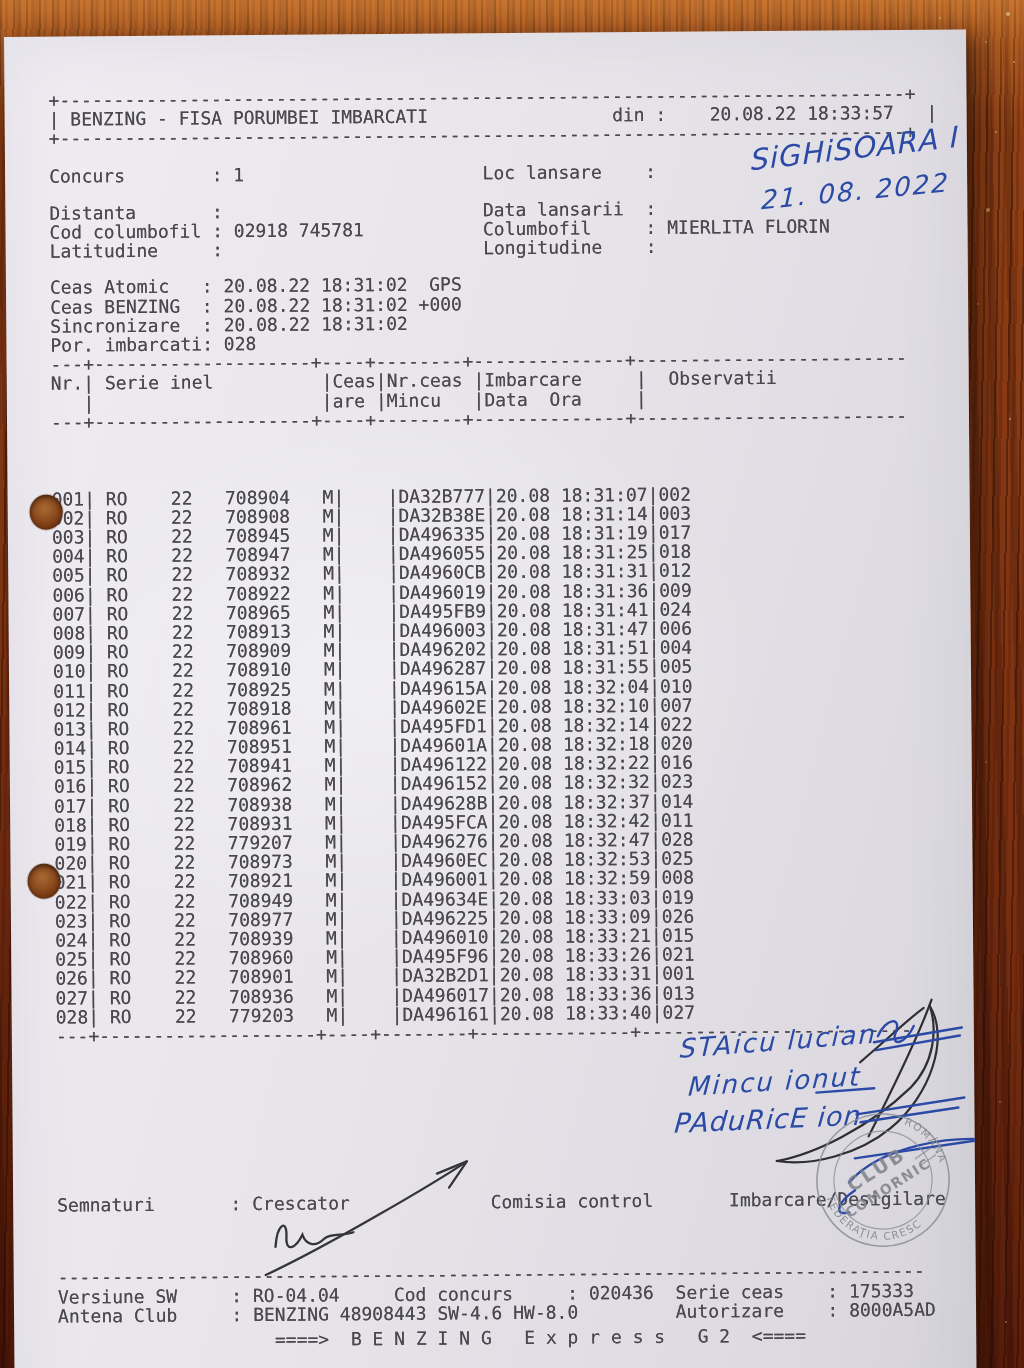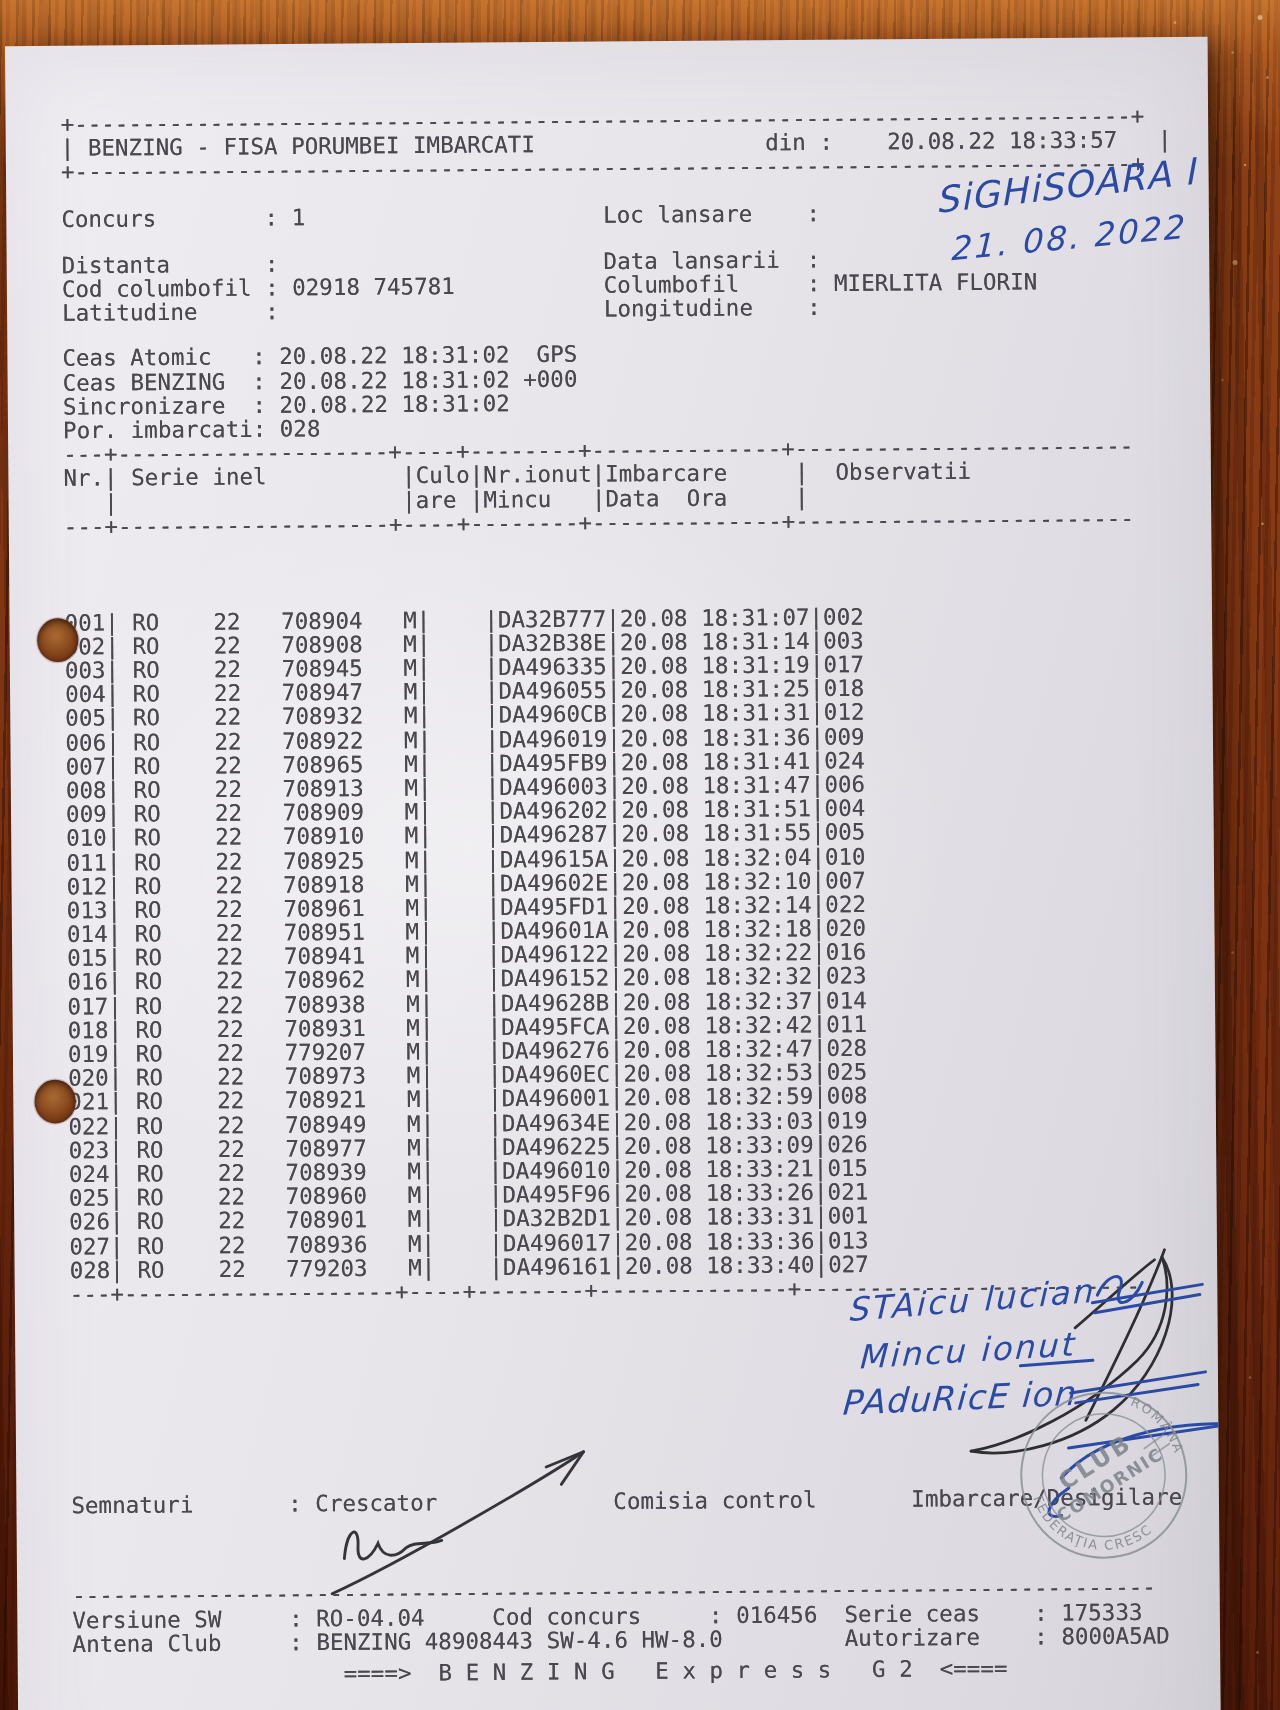--- a/index.html
+++ b/index.html
@@ -80,33 +80,33 @@
       <div class="mt-gap"><span class="c w15">Distanta</span><span class="c w2">:</span><span class="c w23"></span><span class="c w15">Data lansarii</span><span class="c w2">:</span><span class="c"></span></div>
       <div><span class="c w15">Cod columbofil</span><span class="c w2">:</span><span class="c w23">02918 745781</span><span class="c w15">Columbofil</span><span class="c w2">:</span><span class="c">MIERLITA FLORIN</span></div>
       <div><span class="c w15">Latitudine</span><span class="c w2">:</span><span class="c w23"></span><span class="c w15">Longitudine</span><span class="c w2">:</span><span class="c"></span></div>
 
       <div class="mt-clock"><span class="c w14">Ceas Atomic</span><span class="c w2">:</span><span class="c">20.08.22 18:31:02  GPS</span></div>
       <div><span class="c w14">Ceas BENZING</span><span class="c w2">:</span><span class="c">20.08.22 18:31:02 +000</span></div>
       <div><span class="c w14">Sincronizare</span><span class="c w2">:</span><span class="c">20.08.22 18:31:02</span></div>
       <div><span class="c w14">Por. imbarcati</span><span class="c w2">:</span><span class="c">028</span></div>
 
       <div>---+--------------------+----+--------+--------------+-------------------------</div>
-      <div><span class="c w3">Nr.</span><span class="c">|</span><span class="c w20 pl1">Serie inel</span><span class="c">|</span><span class="c w4">Culo</span><span class="c">|</span><span class="c w8">Nr.ionut</span><span class="c">|</span><span class="c w14">Imbarcare</span><span class="c">|</span><span class="c w25 pl2">Observatii</span></div>
+      <div><span class="c w3">Nr.</span><span class="c">|</span><span class="c w20 pl1">Serie inel</span><span class="c">|</span><span class="c w4">Ceas</span><span class="c">|</span><span class="c w8">Nr.ceas</span><span class="c">|</span><span class="c w14">Imbarcare</span><span class="c">|</span><span class="c w25 pl2">Observatii</span></div>
       <div><span class="c w3"></span><span class="c">|</span><span class="c w20 pl1"></span><span class="c">|</span><span class="c w4">are</span><span class="c">|</span><span class="c w8">Mincu</span><span class="c">|</span><span class="c w14">Data  Ora</span><span class="c">|</span><span class="c w25"></span></div>
       <div>---+--------------------+----+--------+--------------+-------------------------</div>
 
       <div>
         
       <div class="trow"><span class="c w3">001</span><span class="c">|</span><span class="c w5 pl1">RO</span><span class="c w5 pl1">22</span><span class="c w8">708904</span><span class="c w2 tr">M</span><span class="c">|</span><span class="c w4"></span><span class="c">|</span><span class="c w8">DA32B777</span><span class="c">|</span><span class="c w6">20.08</span><span class="c w8">18:31:07</span><span class="c">|</span><span class="c w4">002</span></div><div class="trow"><span class="c w3">002</span><span class="c">|</span><span class="c w5 pl1">RO</span><span class="c w5 pl1">22</span><span class="c w8">708908</span><span class="c w2 tr">M</span><span class="c">|</span><span class="c w4"></span><span class="c">|</span><span class="c w8">DA32B38E</span><span class="c">|</span><span class="c w6">20.08</span><span class="c w8">18:31:14</span><span class="c">|</span><span class="c w4">003</span></div><div class="trow"><span class="c w3">003</span><span class="c">|</span><span class="c w5 pl1">RO</span><span class="c w5 pl1">22</span><span class="c w8">708945</span><span class="c w2 tr">M</span><span class="c">|</span><span class="c w4"></span><span class="c">|</span><span class="c w8">DA496335</span><span class="c">|</span><span class="c w6">20.08</span><span class="c w8">18:31:19</span><span class="c">|</span><span class="c w4">017</span></div><div class="trow"><span class="c w3">004</span><span class="c">|</span><span class="c w5 pl1">RO</span><span class="c w5 pl1">22</span><span class="c w8">708947</span><span class="c w2 tr">M</span><span class="c">|</span><span class="c w4"></span><span class="c">|</span><span class="c w8">DA496055</span><span class="c">|</span><span class="c w6">20.08</span><span class="c w8">18:31:25</span><span class="c">|</span><span class="c w4">018</span></div><div class="trow"><span class="c w3">005</span><span class="c">|</span><span class="c w5 pl1">RO</span><span class="c w5 pl1">22</span><span class="c w8">708932</span><span class="c w2 tr">M</span><span class="c">|</span><span class="c w4"></span><span class="c">|</span><span class="c w8">DA4960CB</span><span class="c">|</span><span class="c w6">20.08</span><span class="c w8">18:31:31</span><span class="c">|</span><span class="c w4">012</span></div><div class="trow"><span class="c w3">006</span><span class="c">|</span><span class="c w5 pl1">RO</span><span class="c w5 pl1">22</span><span class="c w8">708922</span><span class="c w2 tr">M</span><span class="c">|</span><span class="c w4"></span><span class="c">|</span><span class="c w8">DA496019</span><span class="c">|</span><span class="c w6">20.08</span><span class="c w8">18:31:36</span><span class="c">|</span><span class="c w4">009</span></div><div class="trow"><span class="c w3">007</span><span class="c">|</span><span class="c w5 pl1">RO</span><span class="c w5 pl1">22</span><span class="c w8">708965</span><span class="c w2 tr">M</span><span class="c">|</span><span class="c w4"></span><span class="c">|</span><span class="c w8">DA495FB9</span><span class="c">|</span><span class="c w6">20.08</span><span class="c w8">18:31:41</span><span class="c">|</span><span class="c w4">024</span></div><div class="trow"><span class="c w3">008</span><span class="c">|</span><span class="c w5 pl1">RO</span><span class="c w5 pl1">22</span><span class="c w8">708913</span><span class="c w2 tr">M</span><span class="c">|</span><span class="c w4"></span><span class="c">|</span><span class="c w8">DA496003</span><span class="c">|</span><span class="c w6">20.08</span><span class="c w8">18:31:47</span><span class="c">|</span><span class="c w4">006</span></div><div class="trow"><span class="c w3">009</span><span class="c">|</span><span class="c w5 pl1">RO</span><span class="c w5 pl1">22</span><span class="c w8">708909</span><span class="c w2 tr">M</span><span class="c">|</span><span class="c w4"></span><span class="c">|</span><span class="c w8">DA496202</span><span class="c">|</span><span class="c w6">20.08</span><span class="c w8">18:31:51</span><span class="c">|</span><span class="c w4">004</span></div><div class="trow"><span class="c w3">010</span><span class="c">|</span><span class="c w5 pl1">RO</span><span class="c w5 pl1">22</span><span class="c w8">708910</span><span class="c w2 tr">M</span><span class="c">|</span><span class="c w4"></span><span class="c">|</span><span class="c w8">DA496287</span><span class="c">|</span><span class="c w6">20.08</span><span class="c w8">18:31:55</span><span class="c">|</span><span class="c w4">005</span></div><div class="trow"><span class="c w3">011</span><span class="c">|</span><span class="c w5 pl1">RO</span><span class="c w5 pl1">22</span><span class="c w8">708925</span><span class="c w2 tr">M</span><span class="c">|</span><span class="c w4"></span><span class="c">|</span><span class="c w8">DA49615A</span><span class="c">|</span><span class="c w6">20.08</span><span class="c w8">18:32:04</span><span class="c">|</span><span class="c w4">010</span></div><div class="trow"><span class="c w3">012</span><span class="c">|</span><span class="c w5 pl1">RO</span><span class="c w5 pl1">22</span><span class="c w8">708918</span><span class="c w2 tr">M</span><span class="c">|</span><span class="c w4"></span><span class="c">|</span><span class="c w8">DA49602E</span><span class="c">|</span><span class="c w6">20.08</span><span class="c w8">18:32:10</span><span class="c">|</span><span class="c w4">007</span></div><div class="trow"><span class="c w3">013</span><span class="c">|</span><span class="c w5 pl1">RO</span><span class="c w5 pl1">22</span><span class="c w8">708961</span><span class="c w2 tr">M</span><span class="c">|</span><span class="c w4"></span><span class="c">|</span><span class="c w8">DA495FD1</span><span class="c">|</span><span class="c w6">20.08</span><span class="c w8">18:32:14</span><span class="c">|</span><span class="c w4">022</span></div><div class="trow"><span class="c w3">014</span><span class="c">|</span><span class="c w5 pl1">RO</span><span class="c w5 pl1">22</span><span class="c w8">708951</span><span class="c w2 tr">M</span><span class="c">|</span><span class="c w4"></span><span class="c">|</span><span class="c w8">DA49601A</span><span class="c">|</span><span class="c w6">20.08</span><span class="c w8">18:32:18</span><span class="c">|</span><span class="c w4">020</span></div><div class="trow"><span class="c w3">015</span><span class="c">|</span><span class="c w5 pl1">RO</span><span class="c w5 pl1">22</span><span class="c w8">708941</span><span class="c w2 tr">M</span><span class="c">|</span><span class="c w4"></span><span class="c">|</span><span class="c w8">DA496122</span><span class="c">|</span><span class="c w6">20.08</span><span class="c w8">18:32:22</span><span class="c">|</span><span class="c w4">016</span></div><div class="trow"><span class="c w3">016</span><span class="c">|</span><span class="c w5 pl1">RO</span><span class="c w5 pl1">22</span><span class="c w8">708962</span><span class="c w2 tr">M</span><span class="c">|</span><span class="c w4"></span><span class="c">|</span><span class="c w8">DA496152</span><span class="c">|</span><span class="c w6">20.08</span><span class="c w8">18:32:32</span><span class="c">|</span><span class="c w4">023</span></div><div class="trow"><span class="c w3">017</span><span class="c">|</span><span class="c w5 pl1">RO</span><span class="c w5 pl1">22</span><span class="c w8">708938</span><span class="c w2 tr">M</span><span class="c">|</span><span class="c w4"></span><span class="c">|</span><span class="c w8">DA49628B</span><span class="c">|</span><span class="c w6">20.08</span><span class="c w8">18:32:37</span><span class="c">|</span><span class="c w4">014</span></div><div class="trow"><span class="c w3">018</span><span class="c">|</span><span class="c w5 pl1">RO</span><span class="c w5 pl1">22</span><span class="c w8">708931</span><span class="c w2 tr">M</span><span class="c">|</span><span class="c w4"></span><span class="c">|</span><span class="c w8">DA495FCA</span><span class="c">|</span><span class="c w6">20.08</span><span class="c w8">18:32:42</span><span class="c">|</span><span class="c w4">011</span></div><div class="trow"><span class="c w3">019</span><span class="c">|</span><span class="c w5 pl1">RO</span><span class="c w5 pl1">22</span><span class="c w8">779207</span><span class="c w2 tr">M</span><span class="c">|</span><span class="c w4"></span><span class="c">|</span><span class="c w8">DA496276</span><span class="c">|</span><span class="c w6">20.08</span><span class="c w8">18:32:47</span><span class="c">|</span><span class="c w4">028</span></div><div class="trow"><span class="c w3">020</span><span class="c">|</span><span class="c w5 pl1">RO</span><span class="c w5 pl1">22</span><span class="c w8">708973</span><span class="c w2 tr">M</span><span class="c">|</span><span class="c w4"></span><span class="c">|</span><span class="c w8">DA4960EC</span><span class="c">|</span><span class="c w6">20.08</span><span class="c w8">18:32:53</span><span class="c">|</span><span class="c w4">025</span></div><div class="trow"><span class="c w3">021</span><span class="c">|</span><span class="c w5 pl1">RO</span><span class="c w5 pl1">22</span><span class="c w8">708921</span><span class="c w2 tr">M</span><span class="c">|</span><span class="c w4"></span><span class="c">|</span><span class="c w8">DA496001</span><span class="c">|</span><span class="c w6">20.08</span><span class="c w8">18:32:59</span><span class="c">|</span><span class="c w4">008</span></div><div class="trow"><span class="c w3">022</span><span class="c">|</span><span class="c w5 pl1">RO</span><span class="c w5 pl1">22</span><span class="c w8">708949</span><span class="c w2 tr">M</span><span class="c">|</span><span class="c w4"></span><span class="c">|</span><span class="c w8">DA49634E</span><span class="c">|</span><span class="c w6">20.08</span><span class="c w8">18:33:03</span><span class="c">|</span><span class="c w4">019</span></div><div class="trow"><span class="c w3">023</span><span class="c">|</span><span class="c w5 pl1">RO</span><span class="c w5 pl1">22</span><span class="c w8">708977</span><span class="c w2 tr">M</span><span class="c">|</span><span class="c w4"></span><span class="c">|</span><span class="c w8">DA496225</span><span class="c">|</span><span class="c w6">20.08</span><span class="c w8">18:33:09</span><span class="c">|</span><span class="c w4">026</span></div><div class="trow"><span class="c w3">024</span><span class="c">|</span><span class="c w5 pl1">RO</span><span class="c w5 pl1">22</span><span class="c w8">708939</span><span class="c w2 tr">M</span><span class="c">|</span><span class="c w4"></span><span class="c">|</span><span class="c w8">DA496010</span><span class="c">|</span><span class="c w6">20.08</span><span class="c w8">18:33:21</span><span class="c">|</span><span class="c w4">015</span></div><div class="trow"><span class="c w3">025</span><span class="c">|</span><span class="c w5 pl1">RO</span><span class="c w5 pl1">22</span><span class="c w8">708960</span><span class="c w2 tr">M</span><span class="c">|</span><span class="c w4"></span><span class="c">|</span><span class="c w8">DA495F96</span><span class="c">|</span><span class="c w6">20.08</span><span class="c w8">18:33:26</span><span class="c">|</span><span class="c w4">021</span></div><div class="trow"><span class="c w3">026</span><span class="c">|</span><span class="c w5 pl1">RO</span><span class="c w5 pl1">22</span><span class="c w8">708901</span><span class="c w2 tr">M</span><span class="c">|</span><span class="c w4"></span><span class="c">|</span><span class="c w8">DA32B2D1</span><span class="c">|</span><span class="c w6">20.08</span><span class="c w8">18:33:31</span><span class="c">|</span><span class="c w4">001</span></div><div class="trow"><span class="c w3">027</span><span class="c">|</span><span class="c w5 pl1">RO</span><span class="c w5 pl1">22</span><span class="c w8">708936</span><span class="c w2 tr">M</span><span class="c">|</span><span class="c w4"></span><span class="c">|</span><span class="c w8">DA496017</span><span class="c">|</span><span class="c w6">20.08</span><span class="c w8">18:33:36</span><span class="c">|</span><span class="c w4">013</span></div><div class="trow"><span class="c w3">028</span><span class="c">|</span><span class="c w5 pl1">RO</span><span class="c w5 pl1">22</span><span class="c w8">779203</span><span class="c w2 tr">M</span><span class="c">|</span><span class="c w4"></span><span class="c">|</span><span class="c w8">DA496161</span><span class="c">|</span><span class="c w6">20.08</span><span class="c w8">18:33:40</span><span class="c">|</span><span class="c w4">027</span></div></div>
       <div>---+--------------------+----+--------+--------------+-------------------------</div>
 
       <div class="mt-sig"><span class="c w16">Semnaturi</span><span class="c w2">:</span><span class="c w22">Crescator</span><span class="c w22">Comisia control</span><span class="c">Imbarcare/Desigilare</span></div>
 
       <div class="mt-dash">--------------------------------------------------------------------------------</div>
-      <div><span class="c w16">Versiune SW</span><span class="c w2">:</span><span class="c w13">RO-04.04</span><span class="c w16">Cod concurs</span><span class="c w2">:</span><span class="c w8">016456</span><span class="c w14">Serie ceas</span><span class="c w2">:</span><span class="c">175333</span></div>
+      <div><span class="c w16">Versiune SW</span><span class="c w2">:</span><span class="c w13">RO-04.04</span><span class="c w16">Cod concurs</span><span class="c w2">:</span><span class="c w8">020436</span><span class="c w14">Serie ceas</span><span class="c w2">:</span><span class="c">175333</span></div>
       <div><span class="c w16">Antena Club</span><span class="c w2">:</span><span class="c w39">BENZING 48908443 SW-4.6 HW-8.0</span><span class="c w14">Autorizare</span><span class="c w2">:</span><span class="c">8000A5AD</span></div>
       <div class="mt-tag ind20">====&gt;  B E N Z I N G   E x p r e s s   G 2  &lt;====</div>
     </div>
 
     <div class="hw hw-loc">SiGHiSOARA I</div>
     <div class="hw hw-date">21. 08. 2022</div>
     <div class="hw hw-n1">STAicu lucian</div>
     <div class="hw hw-n2">Mincu ionut</div>
     <div class="hw hw-n3">PAduRicE ion</div>
 

